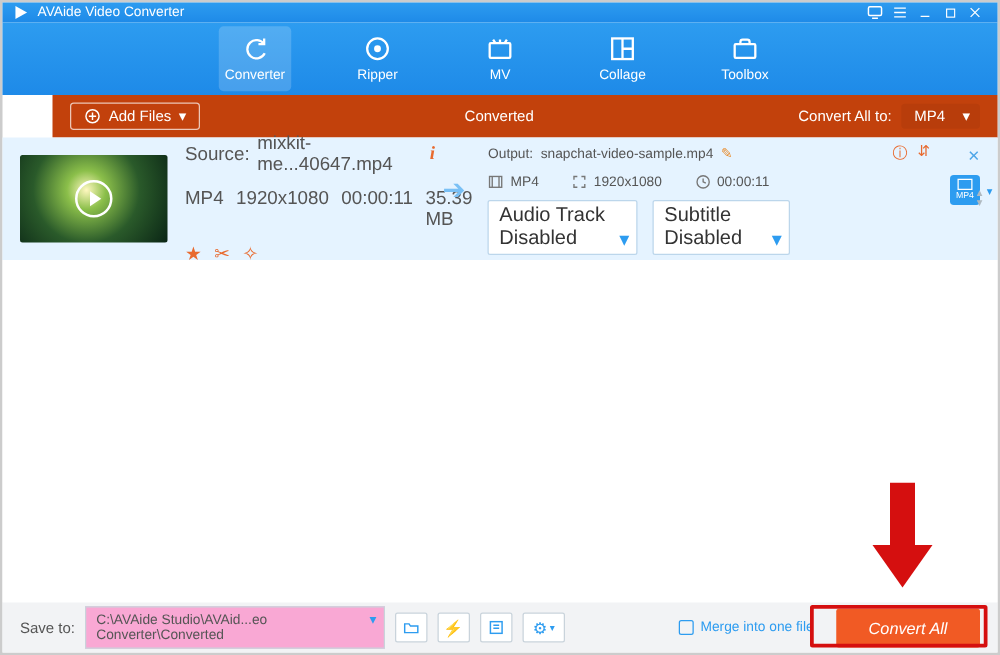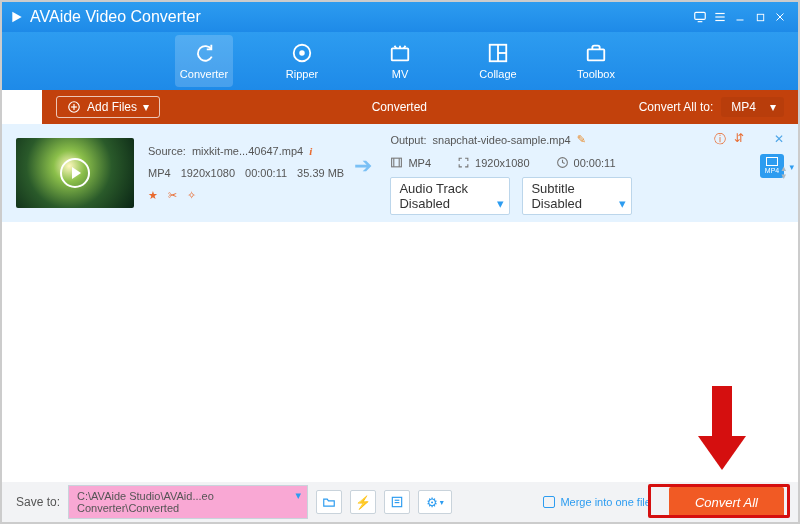--- a/index.html
+++ b/index.html
@@ -1,49 +1,49 @@
 <!DOCTYPE html>
 <html><head>
 <meta charset="utf-8">
 <style>
   * { box-sizing: border-box; margin: 0; padding: 0; font-family: "Segoe UI", Arial, sans-serif; }
   body { width: 800px; height: 524px; background: #f5f5f5; overflow: hidden; position: relative; }
   .app { width: 800px; height: 524px; background: #fff; border: 2px solid #ccc; display: flex; flex-direction: column; }
-  .titlebar { height: 30px; background: linear-gradient(#2d9cf0,#1e8ae8); display:flex; align-items:center; color:#fff; font-size:16px; padding:0 8px; }
+  .titlebar { height: 16px; background: linear-gradient(#2d9cf0,#1e8ae8); display:flex; align-items:center; color:#fff; font-size:11px; padding:0 8px; }
   .titlebar .logo { width:14px; height:14px; margin-right:6px; }
   .titlebar .spacer { flex:1; }
   .titlebar .winicon { width:20px; height:20px; display:flex; align-items:center; justify-content:center; color:#fff; }
   .navbar { height: 58px; background: linear-gradient(#2d9cf0,#1e8ae8); display:flex; align-items:center; justify-content:center; gap:40px; }
   .navitem { width:58px; height:52px; display:flex; flex-direction:column; align-items:center; justify-content:center; color:#fff; font-size:11px; border-radius:4px; gap:4px; cursor:pointer;}
   .navitem.active { background: rgba(255,255,255,0.18); }
   .navitem svg { width:22px; height:22px; }
   .subbar { height: 34px; background: #c2410c; display:flex; align-items:center; color:#fff; font-size:12px; padding:0 14px; gap:10px;margin-left:40px; }
   .addfiles { display:flex; align-items:center; gap:6px; cursor:pointer; border:1px solid rgba(255,255,255,0.7); border-radius:3px; padding:3px 10px; }
   .subbar .flex { flex:1; }
   .tabs { display:flex; gap:4px; }
   .tab { padding:4px 14px; border-radius:12px; cursor:pointer; font-size:12px; }
   .tab.active { background: rgba(255,255,255,0.25); }
   .convertall-to { display:flex; align-items:center; gap:8px; margin-left:auto; }
   .fmt-select { background: rgba(0,0,0,0.05); color:#fff; padding:3px 28px 3px 10px; border-radius:3px; position:relative; cursor:pointer; font-size:12px;}
   .fmt-select::after { content:"▾"; position:absolute; right:8px; }
   .filerow { height: 98px; background:#e5f3ff; display:flex; align-items:center; padding:10px 14px; position:relative; }
   .thumb { width:118px; height:70px; background: radial-gradient(circle at 45% 40%, #fff8c0 0%, #8bbf4a 20%, #2a5a2a 55%, #0a2515 100%); border-radius:2px; position:relative; flex-shrink:0;}
   .thumb .play { position:absolute; top:50%; left:50%; width:30px; height:30px; margin:-15px 0 0 -15px; border:2px solid #fff; border-radius:50%; display:flex; align-items:center; justify-content:center;}
   .thumb .play::after { content:""; border-left:9px solid #fff; border-top:6px solid transparent; border-bottom:6px solid transparent; margin-left:3px;}
-  .srcblock { margin-left:14px; display:flex; flex-direction:column; gap:10px; color:#555; font-size:11px; width:200px;}
+  .srcblock { margin-left:14px; display:flex; flex-direction:column; gap:10px; color:#555; font-size:15px; width:200px;}
   .srcblock .line1 { display:flex; align-items:center; gap:6px;}
   .srcblock .meta { display:flex; gap:10px; }
   .srcblock .icons { display:flex; gap:10px; color:#e86a2f; }
   .arrow { color:#7ac0f5; font-size:22px; margin: 0 18px 14px 6px; align-self:center;}
   .outblock { flex:1; display:flex; flex-direction:column; gap:8px; color:#555; font-size:11px; position:relative;}
   .outblock .line1 { display:flex; align-items:center; gap:6px;}
   .outblock .propsrow { display:flex; gap:26px; align-items:center;}
   .outblock .propsrow .prop { display:flex; align-items:center; gap:5px; }
   .outblock .selrow { display:flex; gap:12px; }
-  .select { border:1px solid #bcd6eb; background:#fff; padding:3px 22px 3px 8px; font-size:13px; color:#333; border-radius:2px; position:relative; cursor:pointer;}
+  .select { border:1px solid #bcd6eb; background:#fff; padding:3px 22px 3px 8px; font-size:16px; color:#333; border-radius:2px; position:relative; cursor:pointer;}
   .select::after { content:"▾"; color:#2d9cf0; position:absolute; right:6px; }
   .fmticon { width:24px; height:24px; background:#2d9cf0; border-radius:3px; display:flex; align-items:center; justify-content:center; color:#fff; font-size:7px; position:relative; cursor:pointer; padding-top:8px; margin-left:10px; align-self:flex-start; margin-top:20px;}
   .fmticon::before { content:""; position:absolute; top:3px; width:10px; height:7px; border:1px solid #fff; }
   .fmticon .dd { position:absolute; right:-10px; top:8px; color:#2d9cf0; font-size:9px; }
   .closex { position:absolute; right:14px; top:8px; color:#4ea6e8; font-size:12px; cursor:pointer;}
   .updown { position:absolute; right:12px; top:40px; color:#b0b9c0; font-size:9px; line-height:8px; display:flex; flex-direction:column; cursor:pointer;}
   .whitespace { flex:1; background:#fff; }
   .bottombar { height: 40px; background:#f2f3f5; display:flex; align-items:center; padding:0 14px; font-size:12px; color:#555; gap:8px;}
   .pathbox { border:1px solid #c9d3db; background:#f9a8d4; padding:4px 24px 4px 8px; width:240px; font-size:11px; position:relative;}
   .pathbox::after { content:"▾"; color:#2d9cf0; position:absolute; right:6px; top:3px; }

